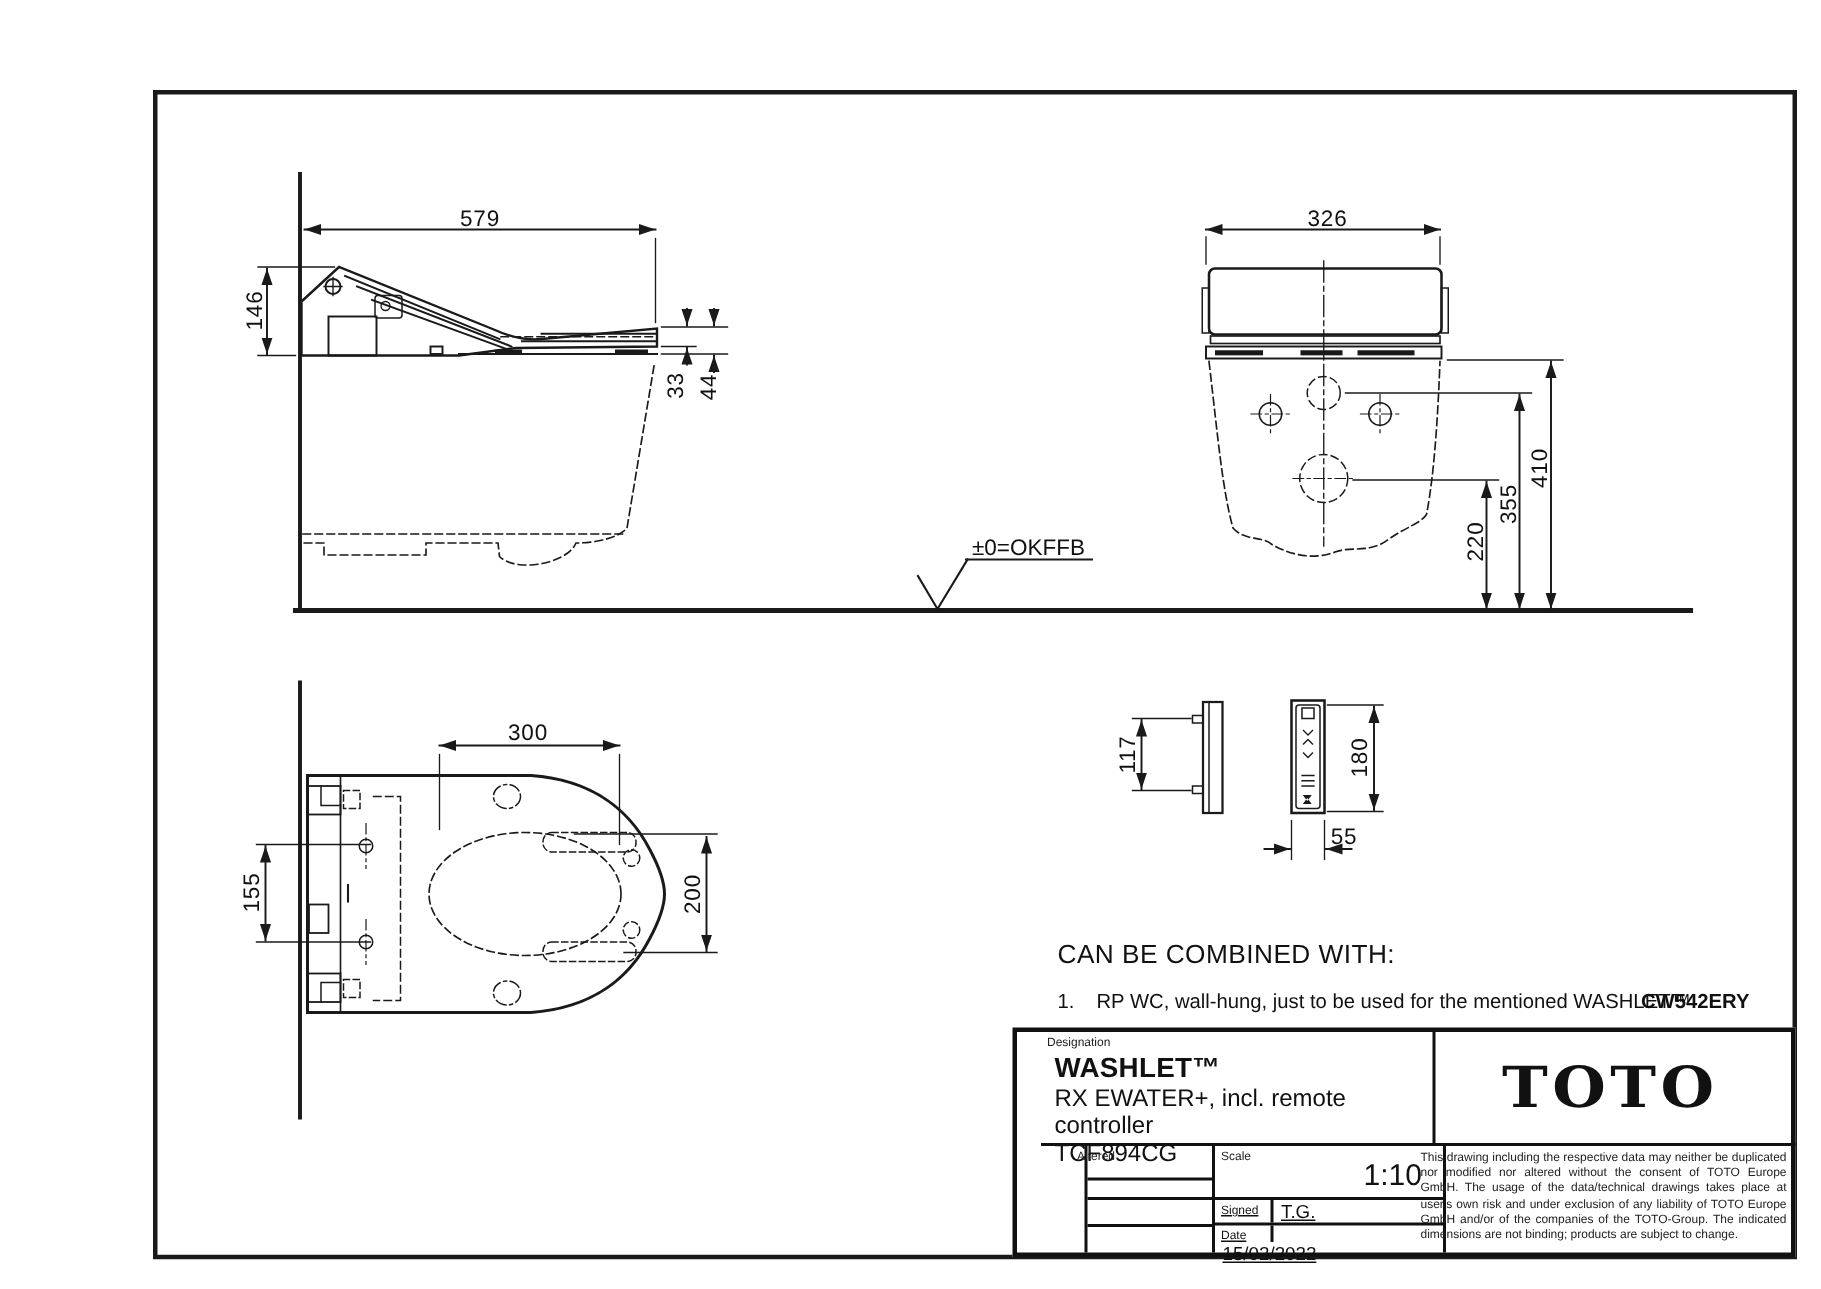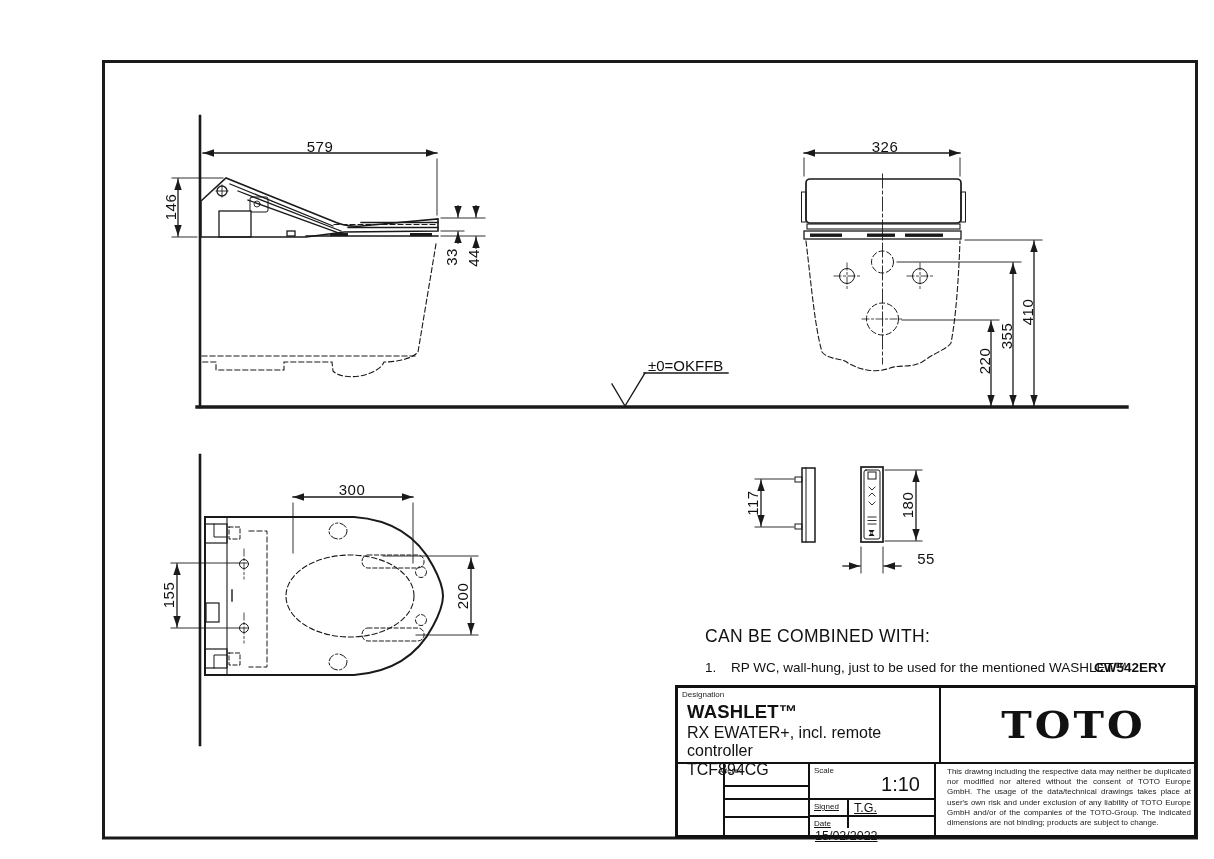--- a/index.html
+++ b/index.html
@@ -14,33 +14,33 @@
   .combined { position:absolute; left:661px; top:626px; width:470px; }
   .combined h2 { font-size:17.5px; font-weight:400; letter-spacing:0.3px; }
   .combined .item { position:relative; margin-top:13px; font-size:13.5px; }
   .combined .item .no { display:inline-block; width:26px; }
   .combined .code { position:absolute; left:389px; top:0; font-size:13.5px;font-weight:bold; }
 
   .tb { position:absolute; left:631px; top:685px; width:522px; height:153px;
         border:3px solid #111; background:#fff; }
   .tb .cell { position:absolute; }
   .tb .lbl { font-size:8px; color:#222; padding:2px 0 0 4px; }
-  .desig { left:0; top:0; width:263px; height:76px; border-right:2.5px solid #111; border-bottom:2.5px solid #111; }
+  .desig { left:16px; top:0; width:263px; height:76px; border-right:2.5px solid #111; border-bottom:2.5px solid #111; }
   .desig .name { font-size:18.5px; font-weight:700; margin:2px 0 0 9px; letter-spacing:0.2px; }
   .desig .desc { font-size:16px; margin:1px 0 0 9px; }
   .desig .code { font-size:16px; margin:1px 0 0 9px; }
   .brand { left:262px; top:0; width:257px; height:76px; border-bottom:2.5px solid #111;
            display:flex; align-items:center; justify-content:center;padding-left:10px; }
   .brand .toto { font-family:"DejaVu Serif", serif; font-weight:900; font-size:41px;
                  letter-spacing:3px; transform:scaleY(0.92); }
   .altered { left:0; top:76px; width:47px; height:71px; border-right:2px solid #111;padding-left:36px; }
   .midcol { left:47px; top:76px; width:85px; height:71px; border-right:2px solid #111; }
   .midcol .r { border-bottom:2px solid #111; }
   .midcol .r1 { height:23px; } .midcol .r2 { height:13px; } .midcol .r3 { height:18px; }
-  .scaleblk { left:132px; top:76px; width:126px; height:71px; border-right:2.5px solid #111; }
+  .scaleblk { left:132px; top:76px; width:154px; height:71px; border-right:2.5px solid #111; }
   .scalecell { position:relative; height:36px; border-bottom:2px solid #111; }
   .scalecell .val { position:absolute; right:14px; bottom:2px; font-size:20px; }
   .srow { position:relative; height:17px; border-bottom:2px solid #111; display:flex;text-decoration:underline; }
   .srow:last-child { border-bottom:none;flex-direction:column; }
   .srow .k { width:39px; border-right:2px solid #111; font-size:8px; padding:2px 0 0 4px; }
   .srow .v { flex:1; font-size:12.5px; padding:1px 0 0 5px; }
   .disc { left:262px; top:76px; width:257px; height:71px; padding:3px 6px 0 7px;
           font-size:8px; line-height:1.28; text-align:justify; color:#222; }
 </style>
 </head>
@@ -225,21 +225,21 @@
   <span class="dim rot" style="left:940px; top:361px;">220</span>
 
   <span class="level-label" style="left:604px; top:357px;">±0=OKFFB</span>
 
   <span class="dim" style="left:308px; top:489px;">300</span>
   <span class="dim rot" style="left:418px; top:596px;">200</span>
   <span class="dim rot" style="left:124px; top:595px;">155</span>
 
   <span class="dim rot" style="left:708px; top:503px;">117</span>
   <span class="dim rot" style="left:863px; top:505px;">180</span>
-  <span class="dim" style="left:882px; top:558px;">55</span>
+  <span class="dim" style="left:852px; top:558px;">55</span>
 
   <div class="combined">
     <h2>CAN BE COMBINED WITH:</h2>
     <div class="item">
       <span class="no">1.</span><span>RP WC, wall-hung, just to be used for the mentioned WASHLET™</span>
       <span class="code">CW542ERY</span>
     </div>
   </div>
 
   <div class="tb">

